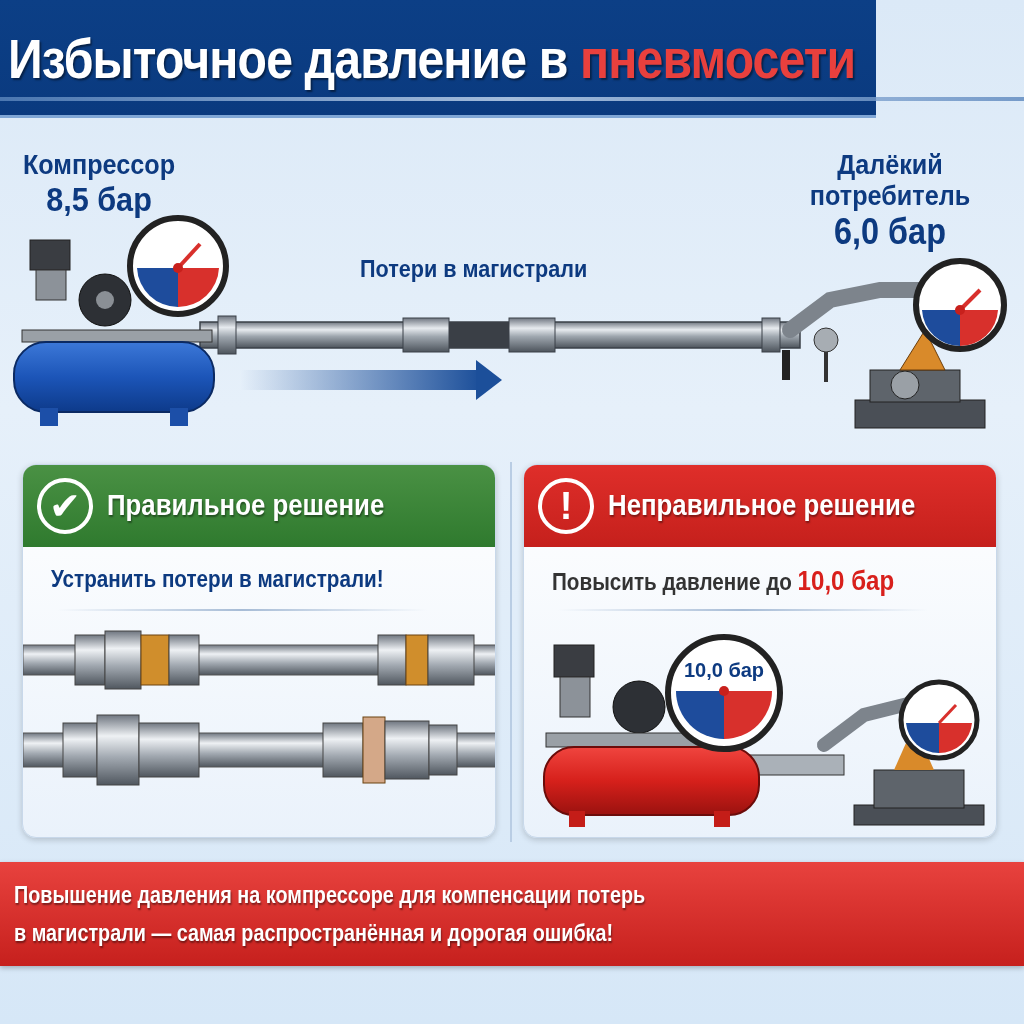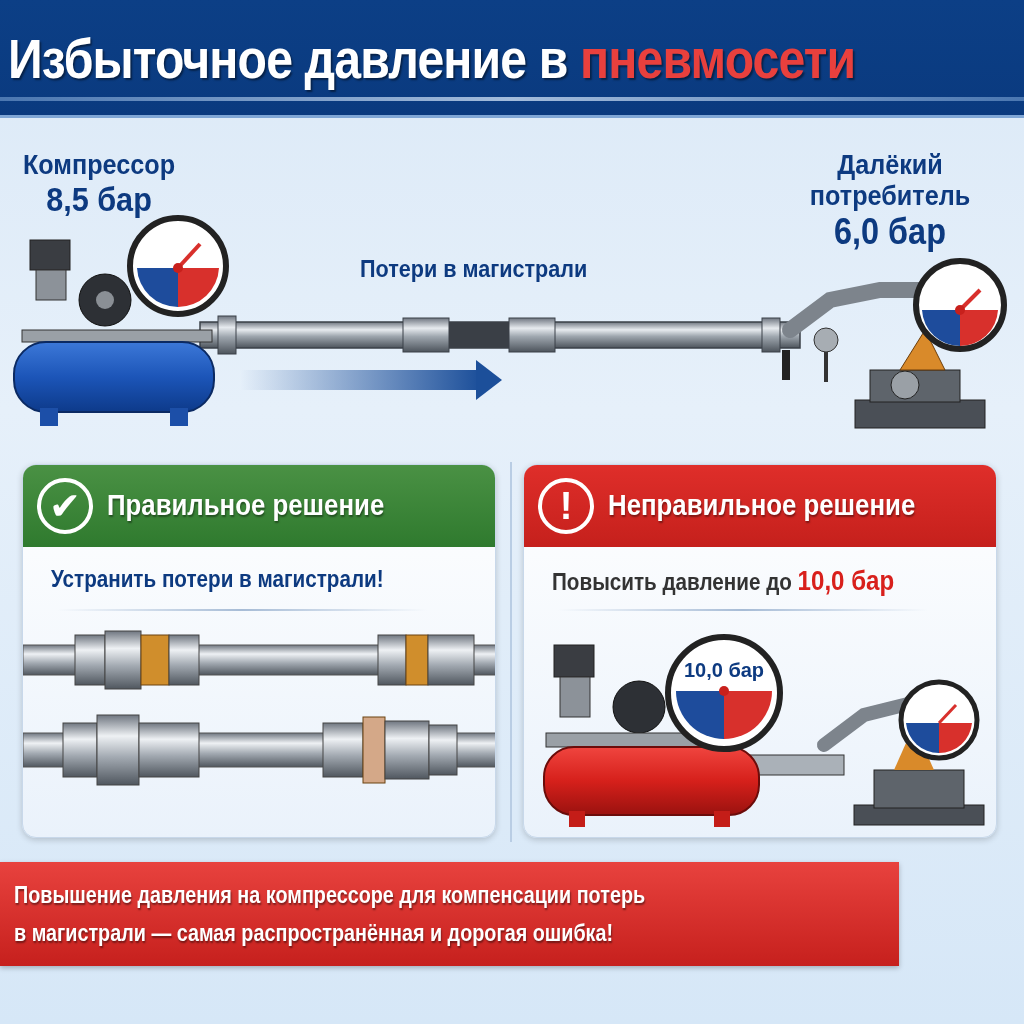--- a/index.html
+++ b/index.html
@@ -3,21 +3,21 @@
 <meta charset="utf-8">
 <style>
   * { box-sizing: border-box; margin: 0; padding: 0; }
   html, body { width: 1024px; height: 1024px; overflow: hidden; }
   body {
     font-family: "Liberation Sans", "DejaVu Sans", sans-serif;
     background: linear-gradient(180deg, #dbe9f7 0%, #e6f0fa 40%, #d6e7f7 100%);
     position: relative;
   }
   .header {
-    position: absolute; left: 0; top: 0; width: 1024px; height: 118px;
+    position: absolute; left: 0; top: 0; width: 876px; height: 118px;
     background: linear-gradient(180deg, #0c3f86 0%, #0a3a7f 100%);
     border-bottom: 3px solid #7fa6d6;
   }
   .header .rule { position: absolute; left: 0; top: 97px; width: 1024px; height: 4px; background: linear-gradient(90deg,#5b86bd,#c9dcf2,#5b86bd); opacity: .8; }
   .header h1 {
     position: absolute; left: 8px; top: 26px;
     font-size: 56px; font-weight: bold; color: #fff; letter-spacing: -1px;
     text-shadow: 2px 2px 2px rgba(0,0,0,.45); white-space: nowrap;
     transform: scaleX(0.86); transform-origin: left center;
   }
@@ -57,21 +57,21 @@
   .panel .sub {
     position: absolute; left: 28px; top: 100px; font-weight: bold; font-size: 24px; white-space: nowrap;
     transform: scaleX(.86); transform-origin: left;
   }
   .panel.good .sub { color: #0d3a80; }
   .panel.bad .sub { color: #333; }
   .panel.bad .sub .red { color: #d8201c; font-size: 28px; }
   .panel .underline { position: absolute; left: 34px; top: 144px; width: 370px; height: 2px; background: linear-gradient(90deg,transparent,#a7bcd6,transparent); }
 
   .footer {
-    position: absolute; left: 0; top: 862px; width: 899px; height: 104px;
+    position: absolute; left: 0; top: 862px; width: 1024px; height: 104px;
     background: linear-gradient(180deg,#e8423e,#c6201d);
     box-shadow: 0 2px 5px rgba(0,0,0,.25);
   }
   .footer p {
     position: absolute; left: 14px; color: #fff; font-weight: bold; font-size: 23px; white-space: nowrap;
     text-shadow: 1px 2px 2px rgba(0,0,0,.45); transform: scaleX(.86); transform-origin: left;
   }
   .footer p.l1 { top: 20px; }
   .footer p.l2 { top: 58px; }
 </style>

